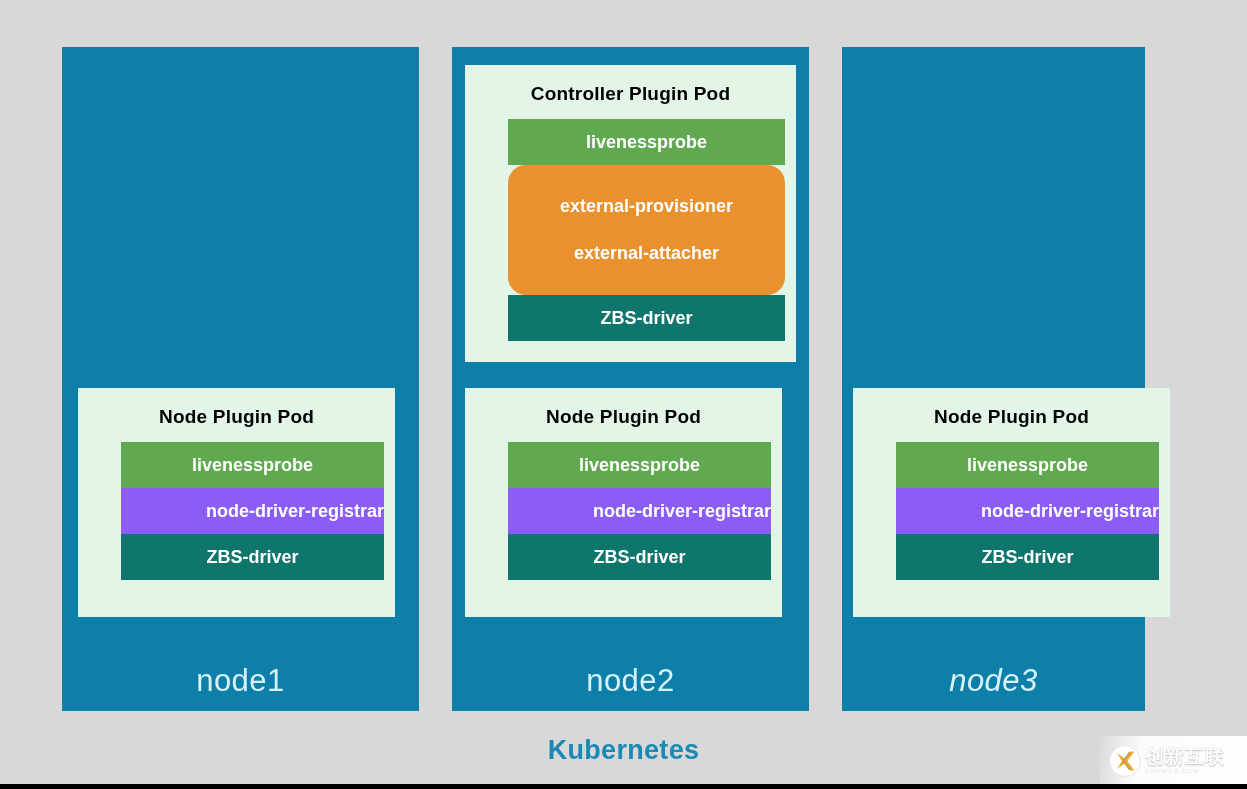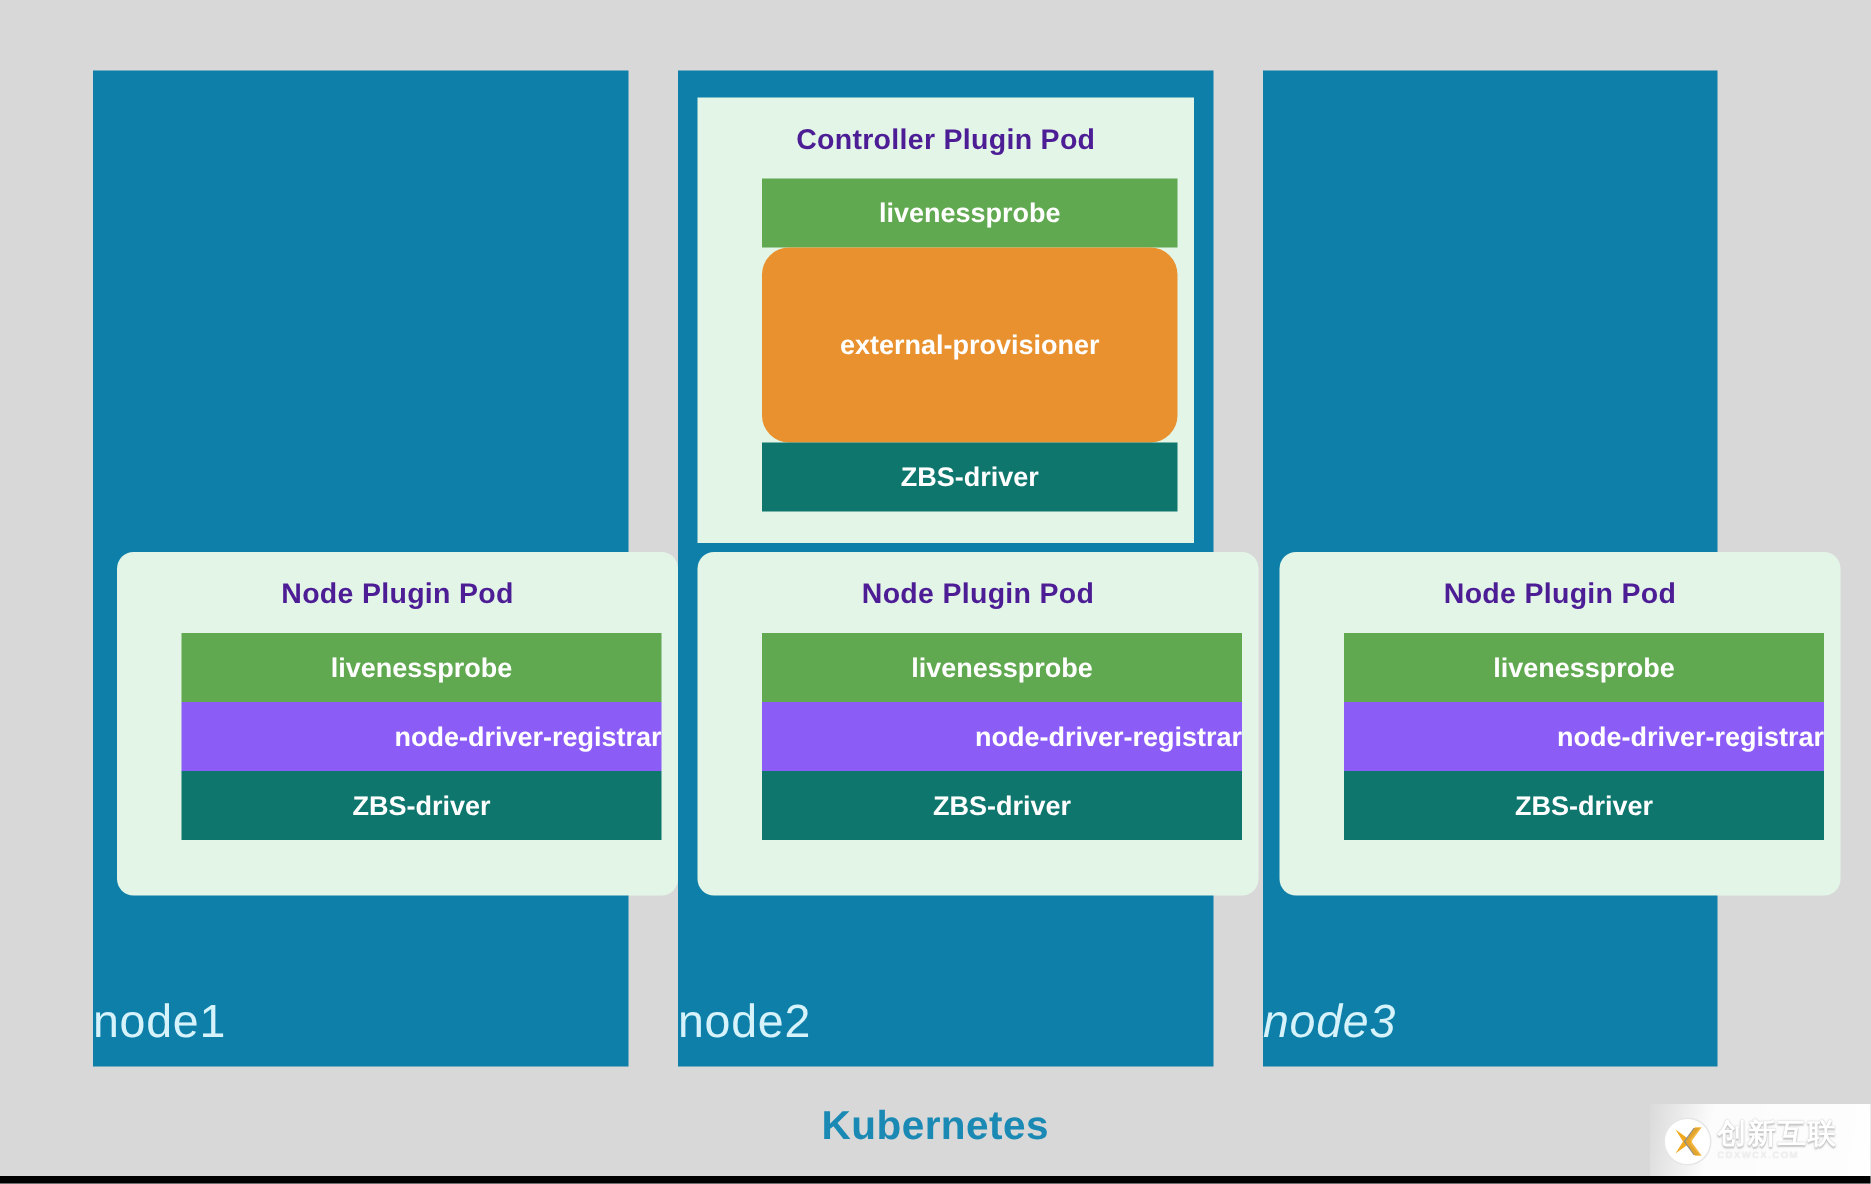--- a/index.html
+++ b/index.html
@@ -31,36 +31,37 @@
   }
   #node-col-0 { left: 62px;  width: 357px; }
   #node-col-1 { left: 452px; width: 357px; }
   #node-col-2 { left: 842px; width: 303px; font-style: italic; }
 
   .node-label {
     position: absolute;
     left: 0;
     right: 0;
     bottom: 8px;
+    text-align: center;
     color: #d6f3fb;
     font-size: 31px;
     font-weight: 400;
     letter-spacing: 0.5px;
     line-height: 44px;
   }
 
   
   .pod {
     position: absolute;
     background: #e3f5e7;
     box-sizing: border-box;
   }
   .pod-title {
     text-align: center;
-    color: #4c1d95;
+    color: #000000;
     font-size: 19px;
     font-weight: bold;
     line-height: 22px;
     padding-top: 18px;
     padding-bottom: 14px;
     letter-spacing: 0.2px;
   }
   .pod-stack {
     margin: 0 11px;
     padding-left: 32px;
@@ -90,24 +91,23 @@
     left: 465px;
     top: 65px;
     width: 331px;
     height: 297px;
   }
   #controller-pod .container-box.h-single { height: 46px; }
   #controller-pod .container-box.h-multi  { height: 130px; }
 
   
   .node-plugin-pod {
-    top: 368px;
-    width: 374px;
+    top: 388px;
+    width: 317px;
     height: 229px;
-    border-radius: 11px;
   }
   #node-plugin-pod-0 { left: 78px; }
   #node-plugin-pod-1 { left: 465px; }
   #node-plugin-pod-2 { left: 853px; }
   .node-plugin-pod .container-box { height: 46px; }
 
   
   #kubernetes-title {
     position: absolute;
     left: 0;
@@ -191,20 +191,21 @@
   </div>
 
   <div class="pod" id="controller-pod">
     <div class="pod-title">Controller Plugin Pod</div>
     <div class="pod-stack">
       <div class="container-box c-green h-single">
         <span>livenessprobe</span>
       </div>
       <div class="container-box c-orange h-multi">
         <span class="multi-line-row">external-provisioner</span>
+        <span class="multi-line-row">external-attacher</span>
       </div>
       <div class="container-box c-blue h-single">
         <span>ZBS-driver</span>
       </div>
     </div>
   </div>
 
   <div class="pod node-plugin-pod" id="node-plugin-pod-0">
     <div class="pod-title">Node Plugin Pod</div>
     <div class="pod-stack">

